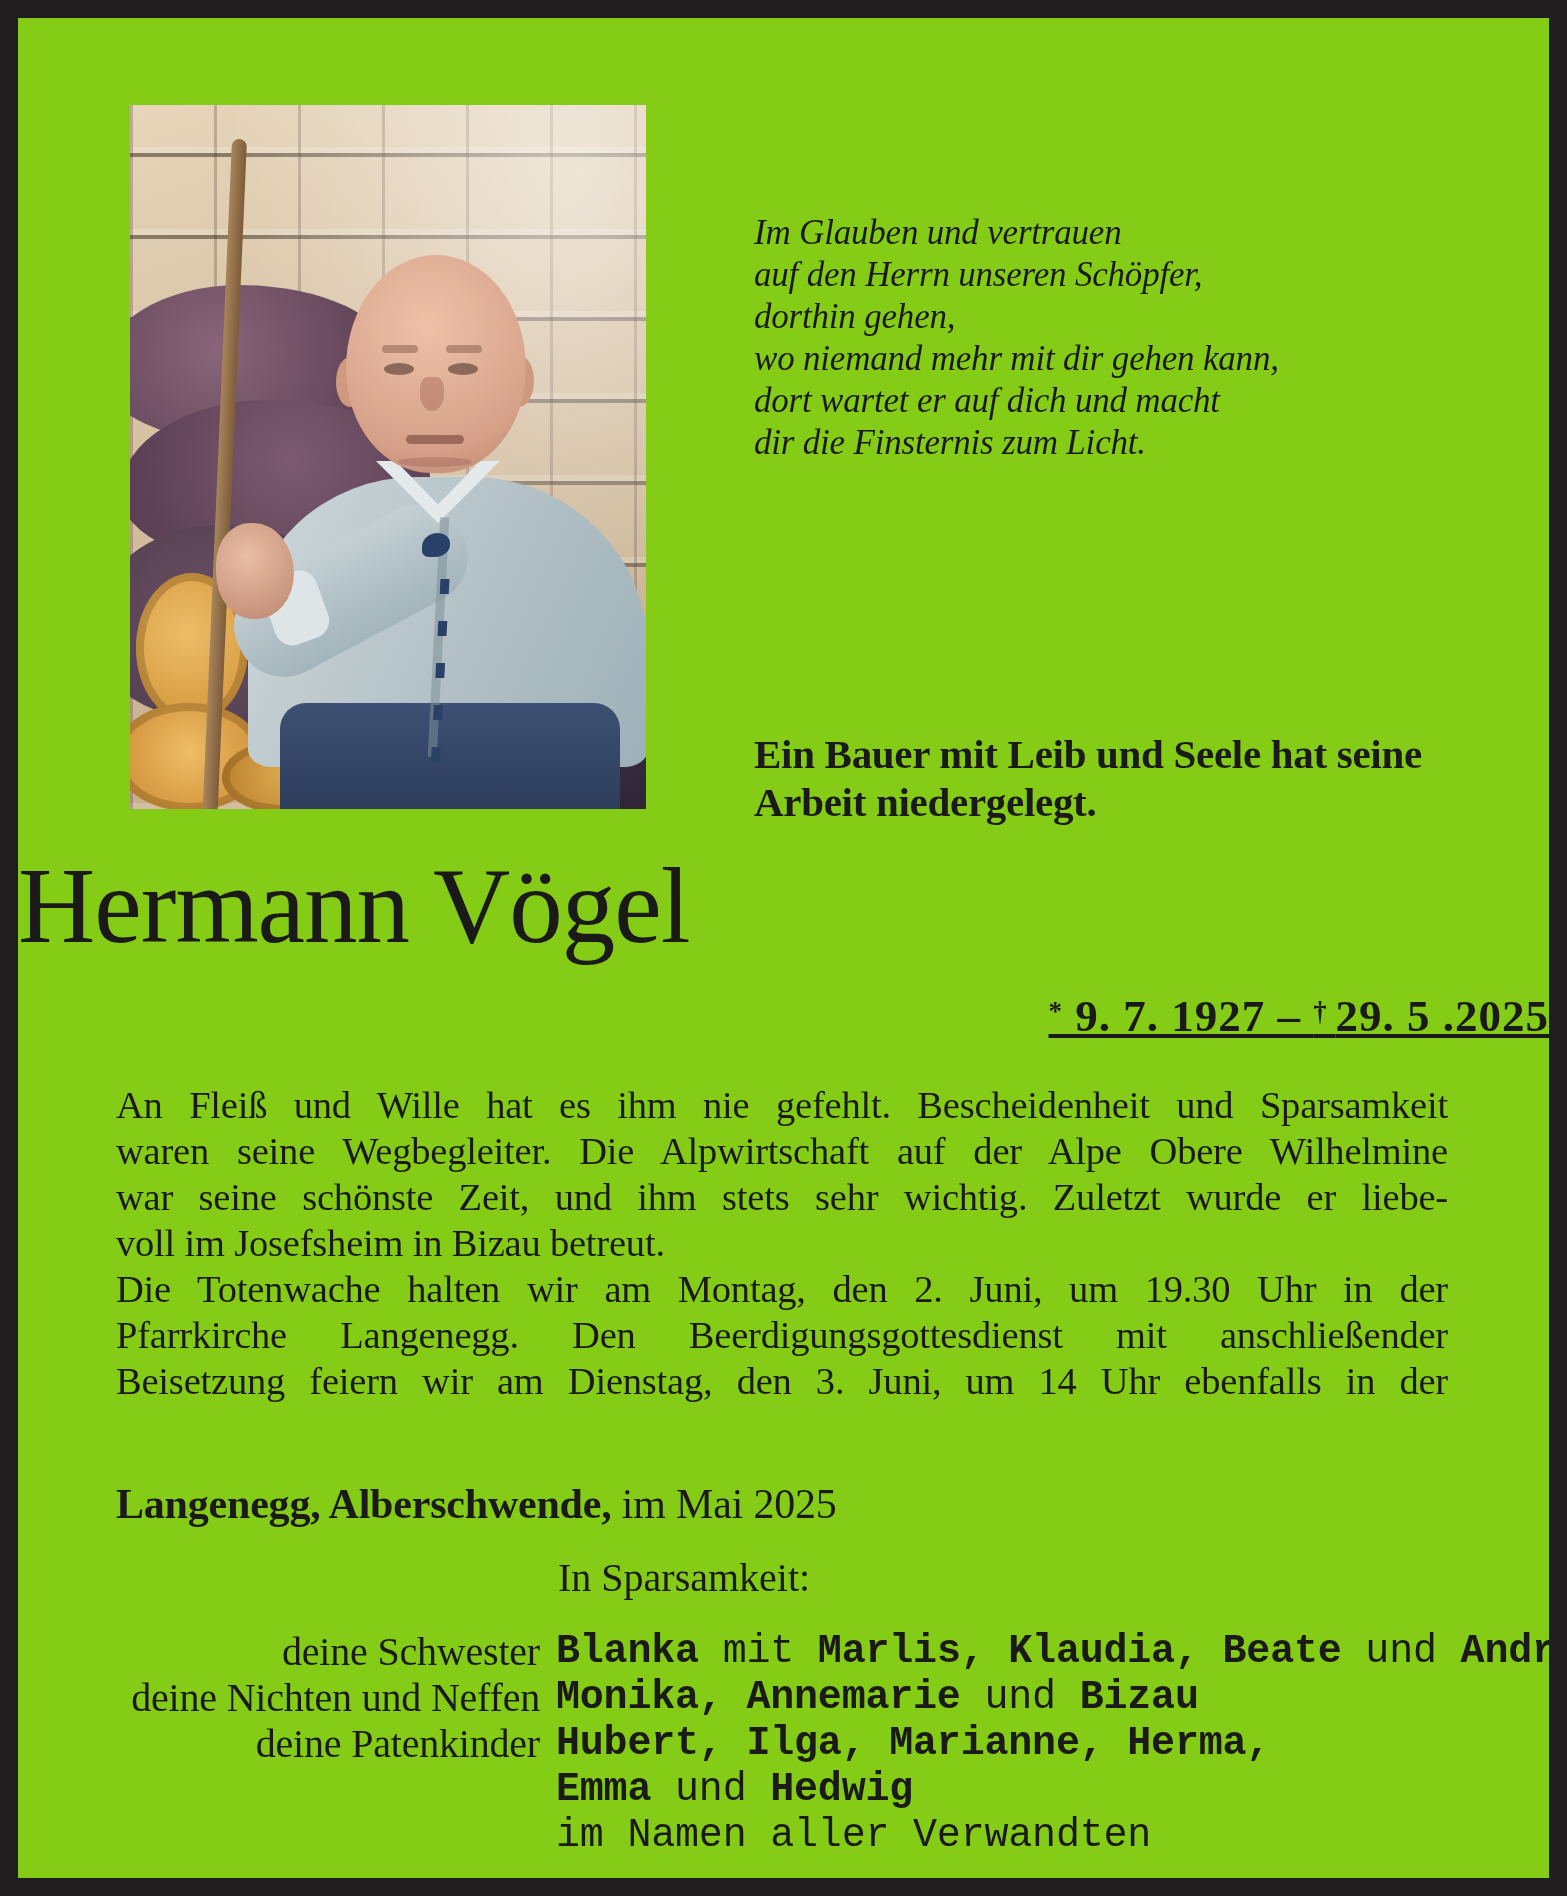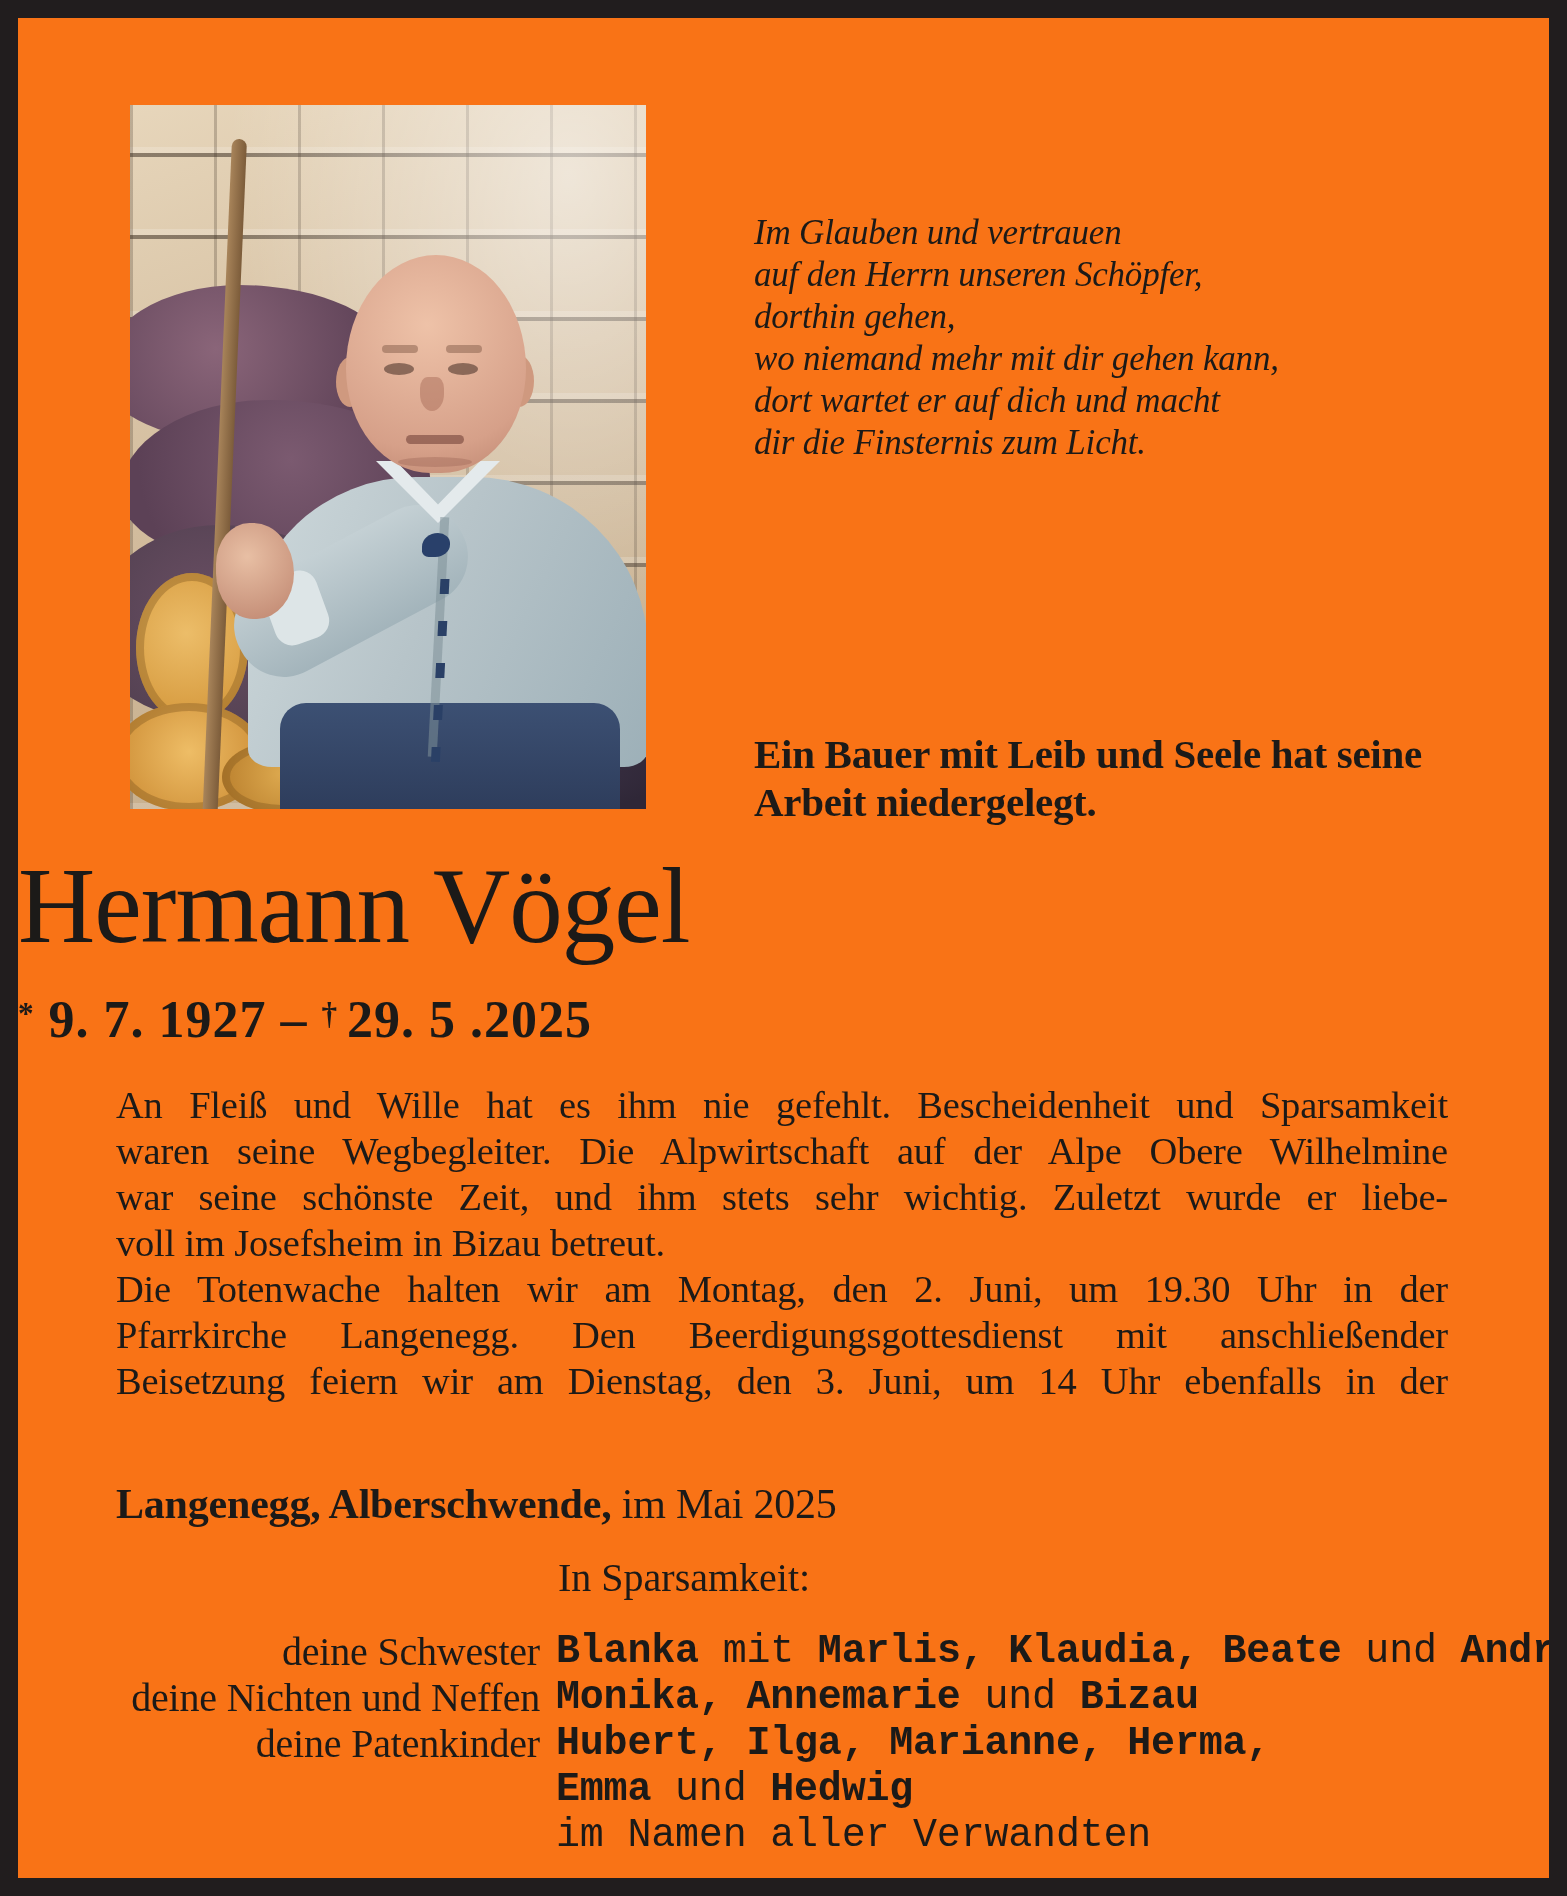--- a/index.html
+++ b/index.html
@@ -1,17 +1,17 @@
 <!DOCTYPE html>
 <html><head>
 <meta charset="utf-8">
 <style>
   html,body{margin:0;padding:0;background:#4a4a4a;}
   .page{
-    position:relative; width:1567px; height:1896px; background:#f97316;
+    position:relative; width:1567px; height:1896px; background:#84cc16;
     border:18px solid #211d1e; box-sizing:border-box; overflow:hidden;
     font-family:"Liberation Serif", serif; color:#1c1a18;
   }
   .abs{position:absolute;}
 
   
   .photo{
     left:112px; top:87px; width:516px; height:704px; overflow:hidden;
     background-color:#d3bd9e;
     background-image:
@@ -58,21 +58,21 @@
     clip-path:polygon(0 0, 50% 100%, 100% 0, 84% 0, 50% 70%, 16% 0);}
   .placket{left:304px; top:412px; width:9px; height:240px; background:rgba(125,143,152,.55); transform:rotate(3deg);}
   .bird{left:292px; top:428px; width:28px; height:24px; background:#29406a; border-radius:60% 45% 55% 25%;}
   .runes{left:306px; top:462px; width:9px; height:195px; transform:rotate(3deg);
     background:repeating-linear-gradient(0deg,#2a4066 0 15px, rgba(0,0,0,0) 15px 42px);}
 
   
   .poem{left:736px; top:194px; font-style:italic; font-size:35px; line-height:42px; letter-spacing:-0.2px;}
   .bauer{left:736px; top:712px; font-size:41px; line-height:48px; letter-spacing:-0.3px;font-weight:bold;}
   .name{left:0; top:830px; width:100%; font-size:107px; line-height:1.1; letter-spacing:-1px;}
-  .dates{left:0; top:972px; width:100%; text-align:left; font-weight:bold; font-size:52px; letter-spacing:1px;}
+  .dates{left:0; top:972px; width:100%; text-align:right; font-weight:bold; font-size:45px; letter-spacing:1px;text-decoration:underline;}
   .seg-sup{vertical-align:0.42em; font-size:0.6em;}
   .seg-b{font-weight:bold;}
   .body-block{left:98px; top:1064px; width:1332px; font-size:38.5px; line-height:46px; letter-spacing:-0.2px;}
   .jline{text-align:justify; text-align-last:justify;}
   .place{left:98px; top:1462px; font-size:42px; letter-spacing:-0.2px;}
   .dank{left:540px; top:1536px; font-size:40px;}
   .credits{left:60px; top:1592px; font-size:40px; line-height:46px; letter-spacing:-0.2px;margin-top:19px;}
   .credit-row{display:grid; grid-template-columns:462px auto; column-gap:16px;}
   .credit-label{text-align:right; white-space:nowrap;}
   .credit-value{text-align:left; white-space:nowrap;font-family:Liberation Mono, monospace;}

